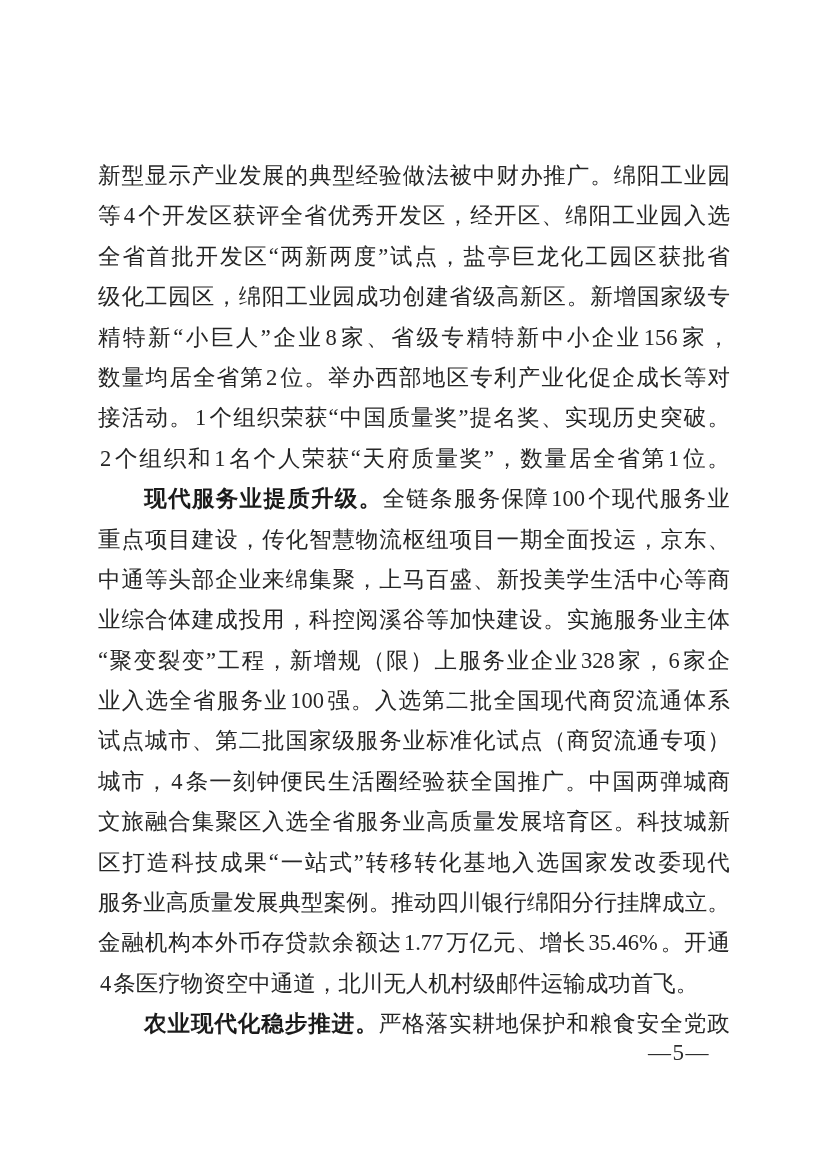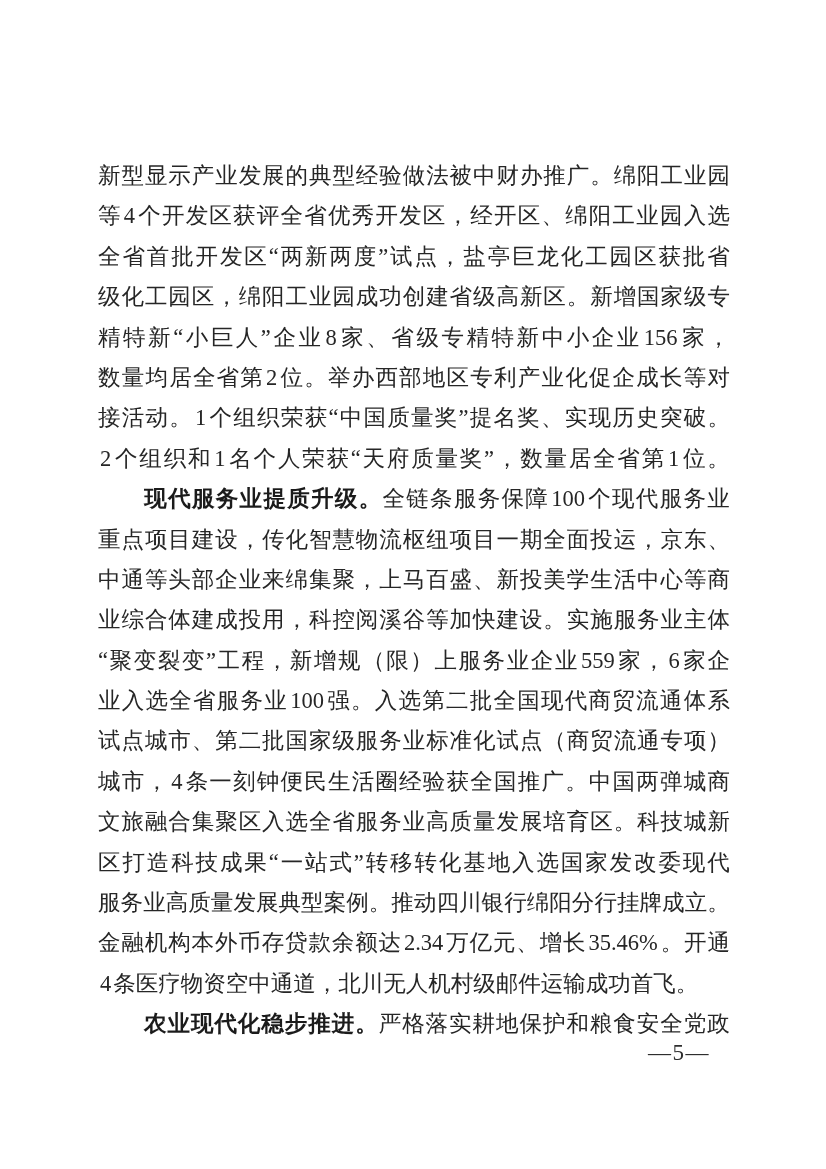--- a/index.html
+++ b/index.html
@@ -420,21 +420,21 @@
         <span>规</span>
         <span>（</span>
         <span>限</span>
         <span>）</span>
         <span>上</span>
         <span>服</span>
         <span>务</span>
         <span>业</span>
         <span>企</span>
         <span>业</span>
-        <span class="num">559</span>
+        <span class="num">328</span>
         <span>家</span>
         <span>，</span>
         <span class="num">6</span>
         <span>家</span>
         <span>企</span>
       </div>
       <div class="line justify">
         <span>业</span>
         <span>入</span>
         <span>选</span>
@@ -615,21 +615,21 @@
         <span>构</span>
         <span>本</span>
         <span>外</span>
         <span>币</span>
         <span>存</span>
         <span>贷</span>
         <span>款</span>
         <span>余</span>
         <span>额</span>
         <span>达</span>
-        <span class="num">2.34</span>
+        <span class="num">1.77</span>
         <span>万</span>
         <span>亿</span>
         <span>元</span>
         <span>、</span>
         <span>增</span>
         <span>长</span>
         <span class="num">35.46%</span>
         <span>。</span>
         <span>开</span>
         <span>通</span>

